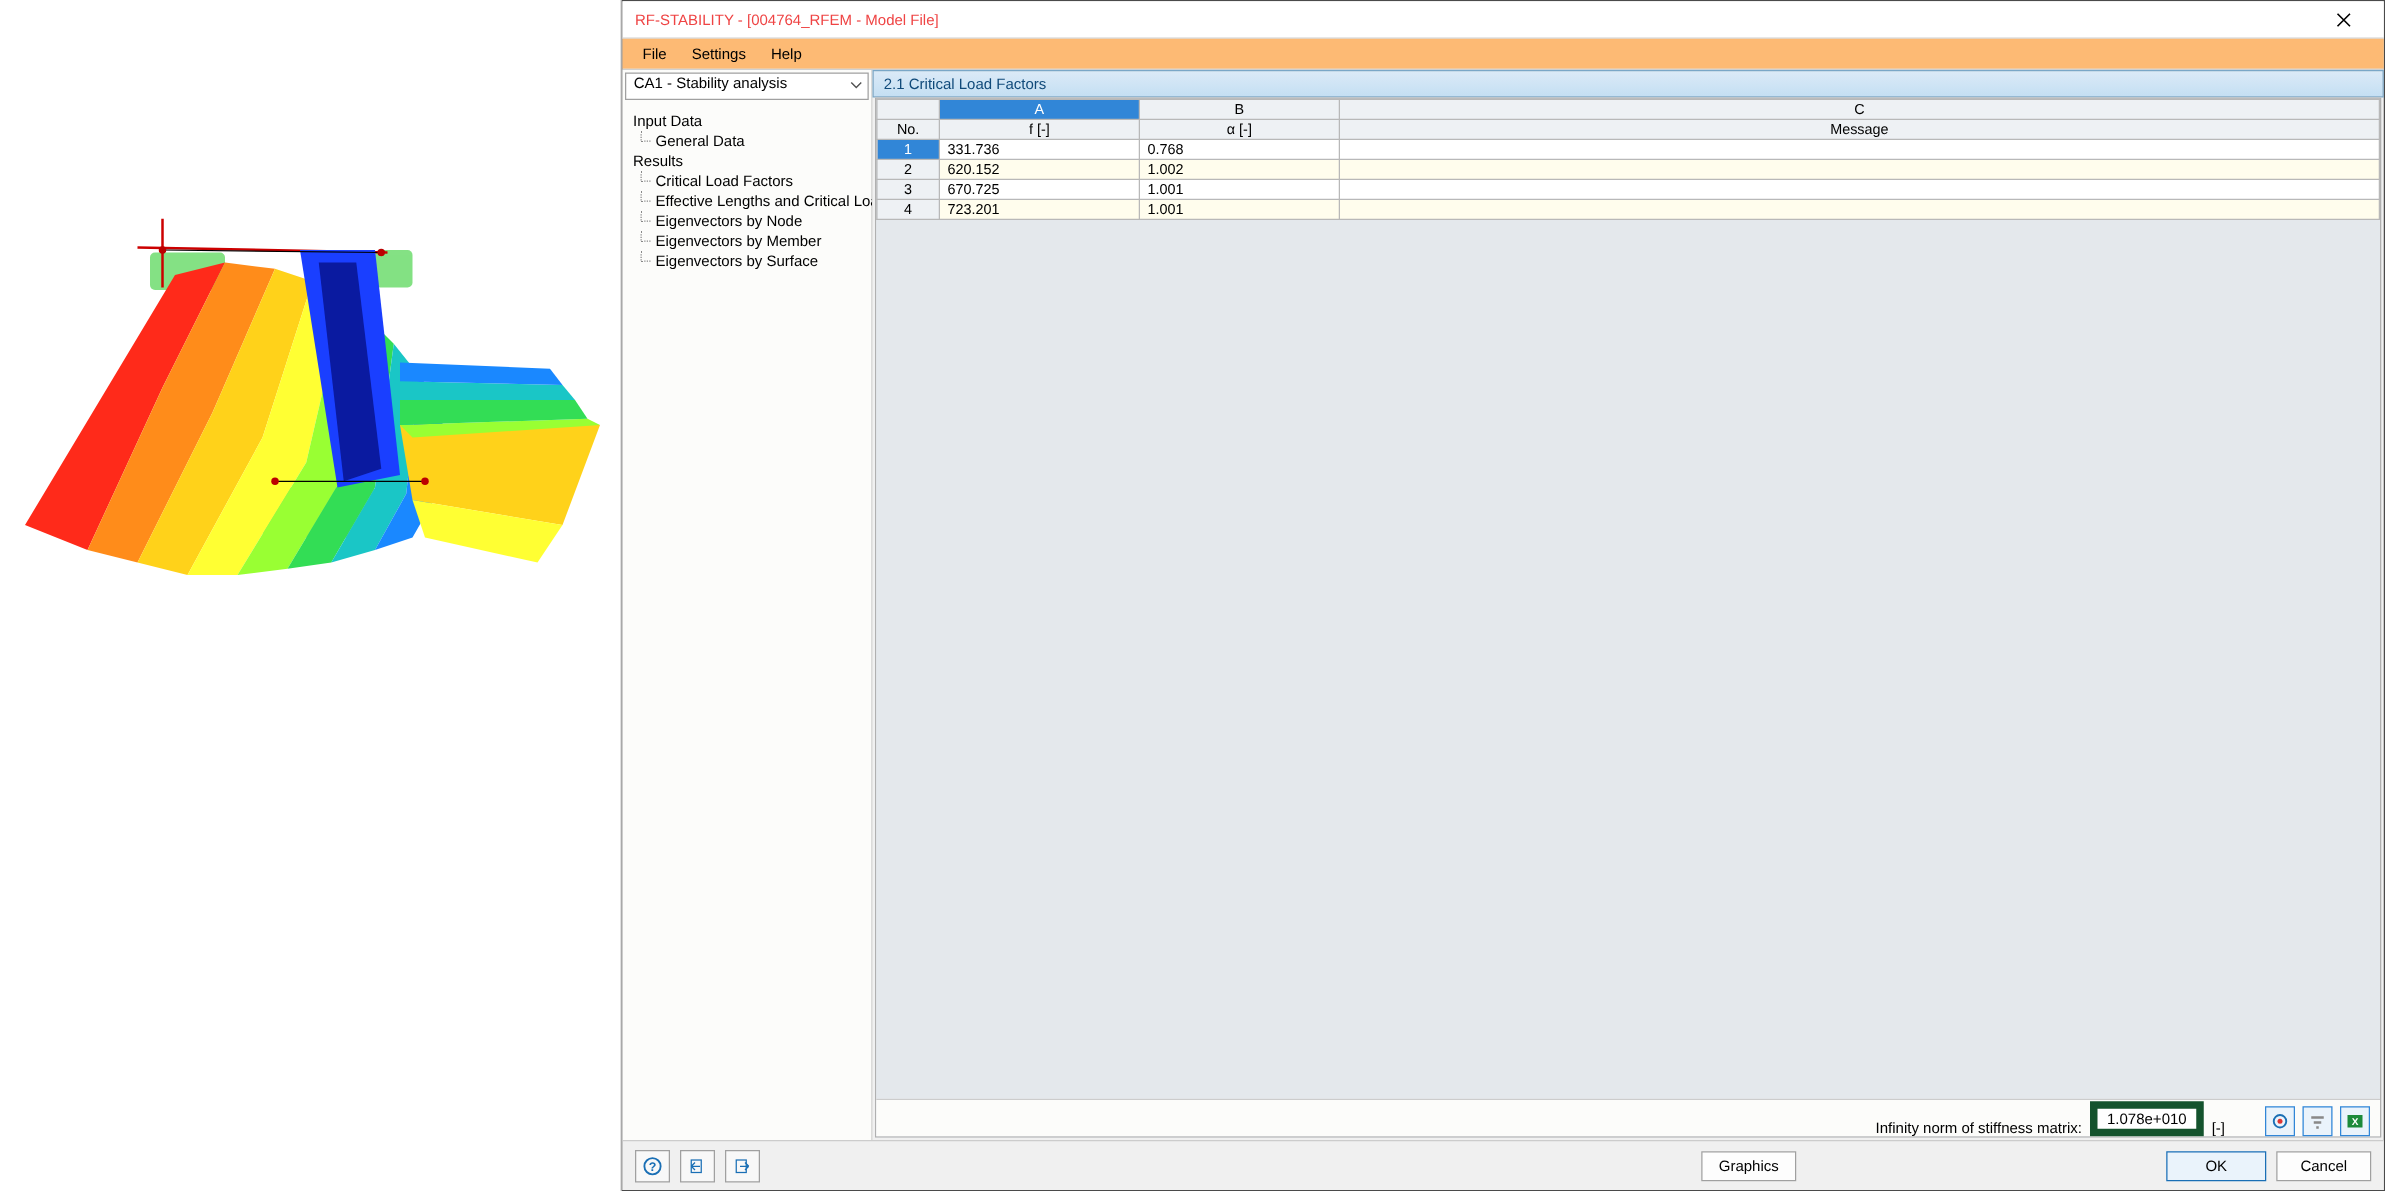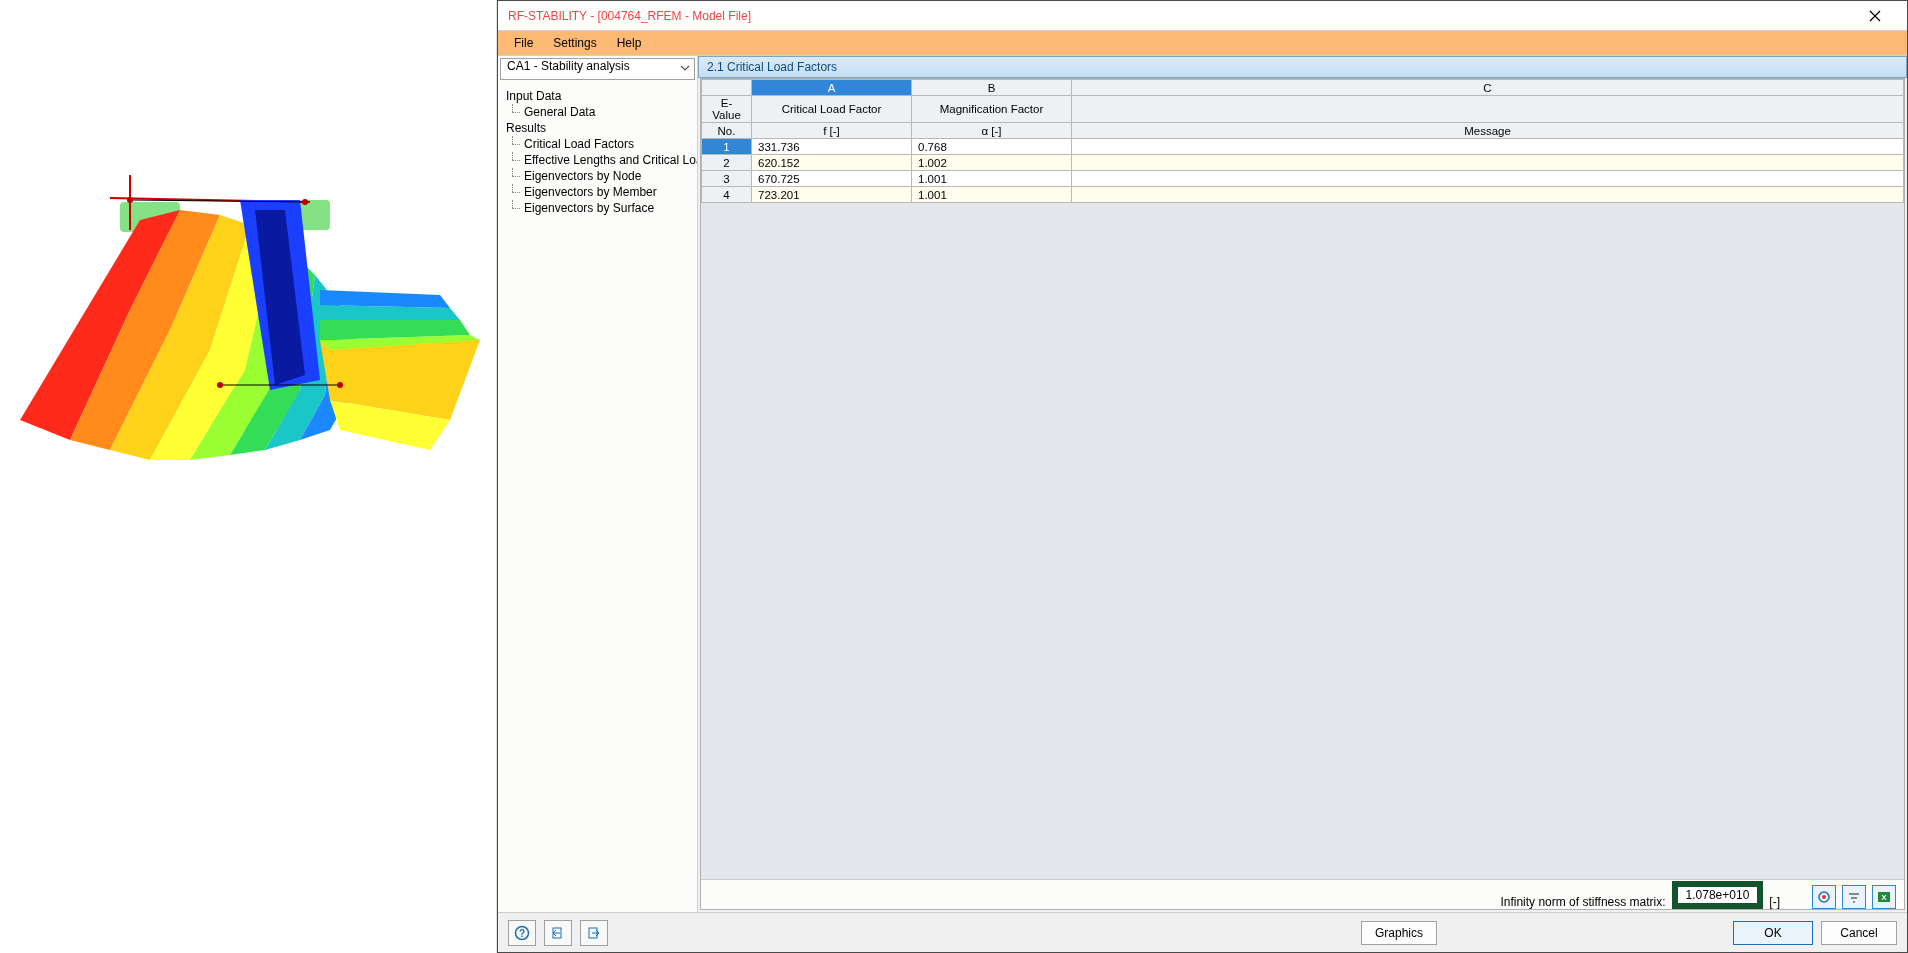--- a/index.html
+++ b/index.html
@@ -136,26 +136,20 @@
         <div class="grid-wrap">
           <table class="grid">
             <tbody>
                 <tr>
               <th class="rowhead" rowspan="1"></th>
               <th class="colA sel">A</th>
               <th class="colB">B</th>
               <th>C</th>
             </tr>
             <tr>
-              <th class="rowhead">E-Value</th>
-              <th class="colA">Critical Load Factor</th>
-              <th class="colB">Magnification Factor</th>
-              <th></th>
-            </tr>
-            <tr>
               <th class="rowhead">No.</th>
               <th class="colA">f [-]</th>
               <th class="colB">α [-]</th>
               <th>Message</th>
             </tr>
             <tr>
               <td class="rh sel">1</td>
               <td class="num">331.736</td>
               <td class="num">0.768</td>
               <td></td>

